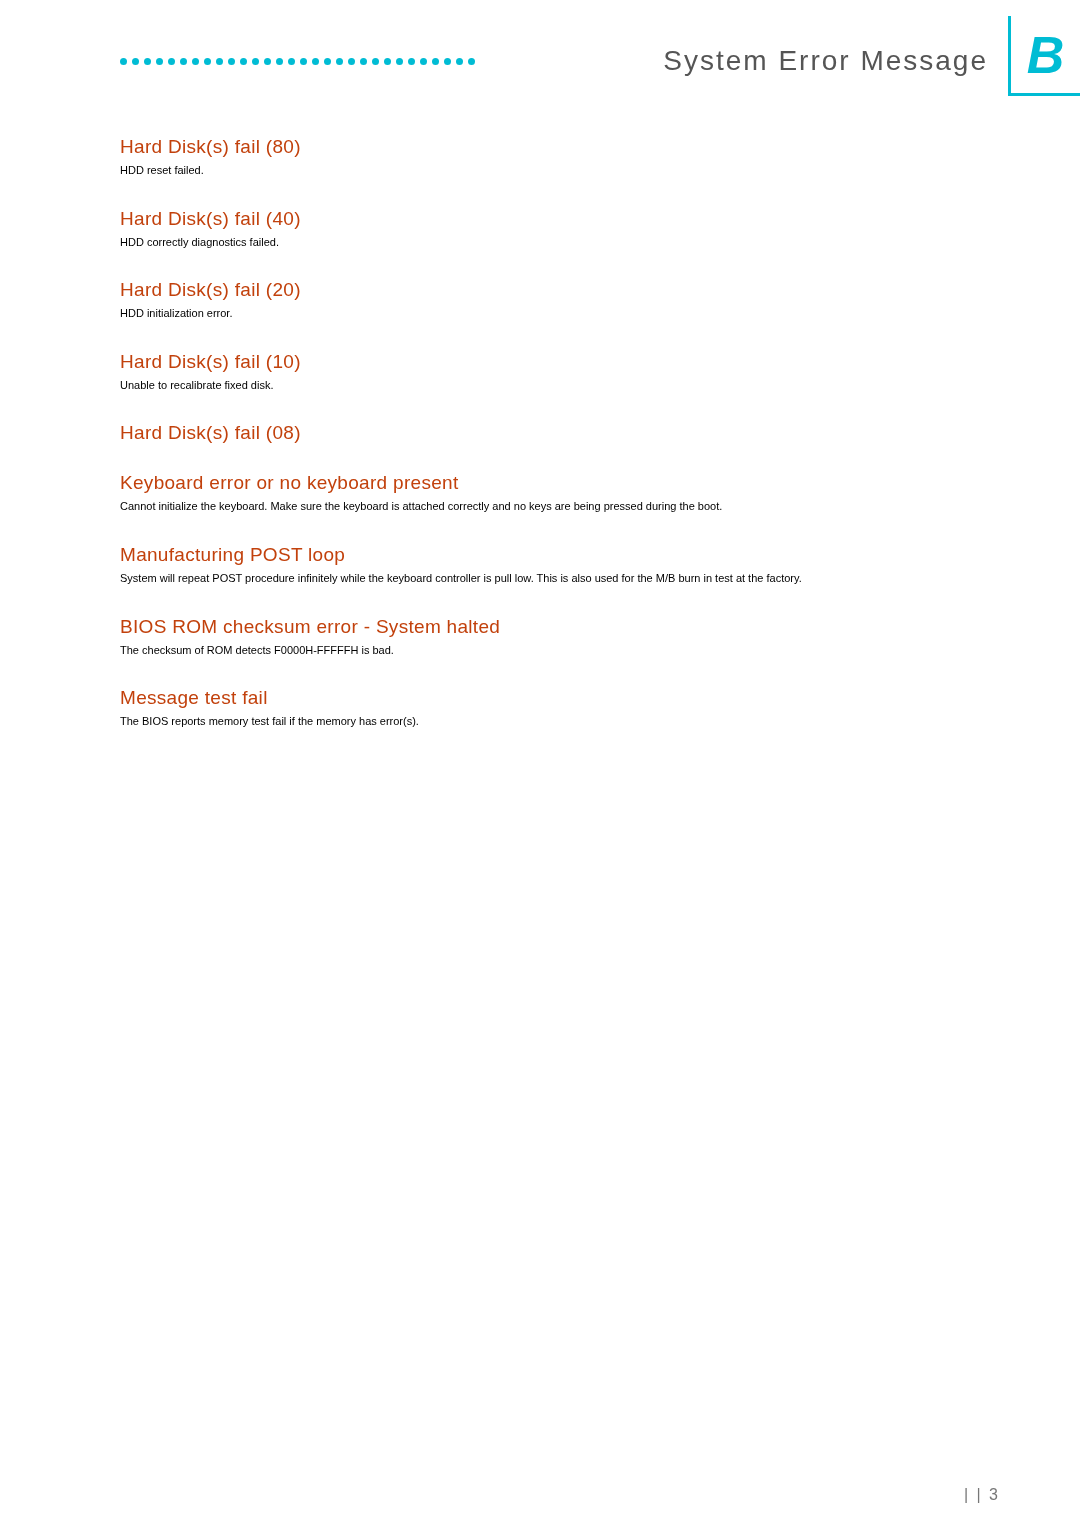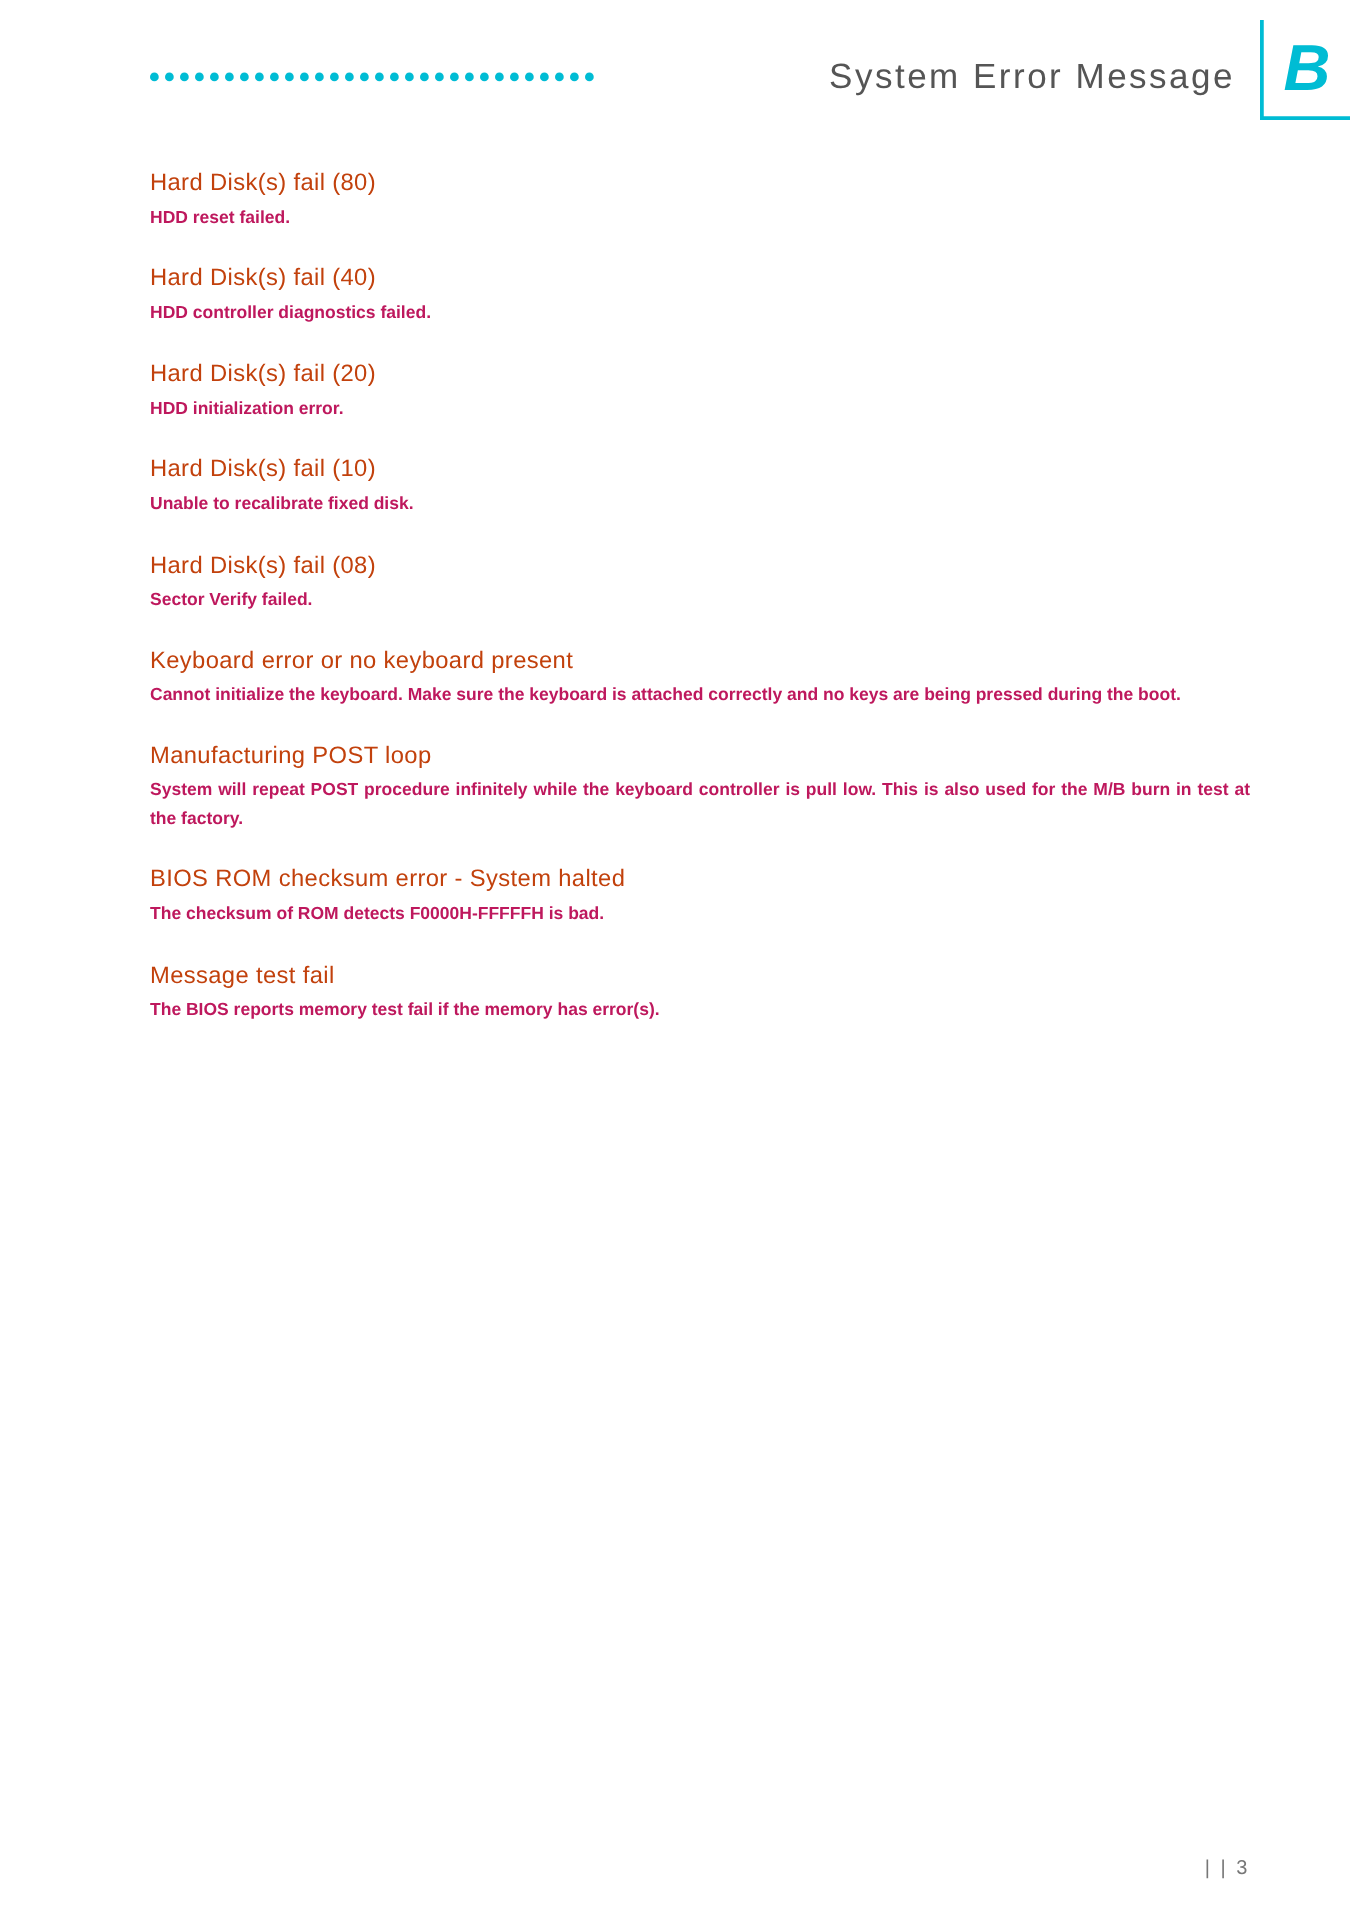--- a/index.html
+++ b/index.html
@@ -71,24 +71,24 @@
 
     .error-title {
       font-size: 19px;
       color: #c2410c;
       font-weight: normal;
       margin-bottom: 4px;
       letter-spacing: 0.3px;
     }
 
     .error-desc {
-      font-size: 14px;
-      color: #be185d;
+      font-size: 11px;
+      color: #000000;
       line-height: 1.6;
-      font-weight: bold;
+      font-weight: normal;
       text-align: justify;
     }
 
     
     .page-number {
       position: absolute;
       bottom: 40px;
       right: 80px;
       font-size: 16px;
       color: #777777;
@@ -171,33 +171,32 @@
     </div>
   </div>
 
   <div class="content" id="errors-container">
   <div class="error-entry">
         <div class="error-title">Hard Disk(s) fail (80)</div>
         <div class="error-desc">HDD reset failed.</div>
       </div>
       <div class="error-entry">
         <div class="error-title">Hard Disk(s) fail (40)</div>
-        <div class="error-desc">HDD controller diagnostics failed.</div>
+        <div class="error-desc">HDD correctly diagnostics failed.</div>
       </div>
       <div class="error-entry">
         <div class="error-title">Hard Disk(s) fail (20)</div>
         <div class="error-desc">HDD initialization error.</div>
       </div>
       <div class="error-entry">
         <div class="error-title">Hard Disk(s) fail (10)</div>
         <div class="error-desc">Unable to recalibrate fixed disk.</div>
       </div>
       <div class="error-entry">
         <div class="error-title">Hard Disk(s) fail (08)</div>
-        <div class="error-desc">Sector Verify failed.</div>
       </div>
       <div class="error-entry">
         <div class="error-title">Keyboard error or no keyboard present</div>
         <div class="error-desc">Cannot initialize the keyboard. Make sure the keyboard is attached correctly and no keys are being pressed during the boot.</div>
       </div>
       <div class="error-entry">
         <div class="error-title">Manufacturing POST loop</div>
         <div class="error-desc">System will repeat POST procedure infinitely while the keyboard controller is pull low. This is also used for the M/B burn in test at the factory.</div>
       </div>
       <div class="error-entry">

